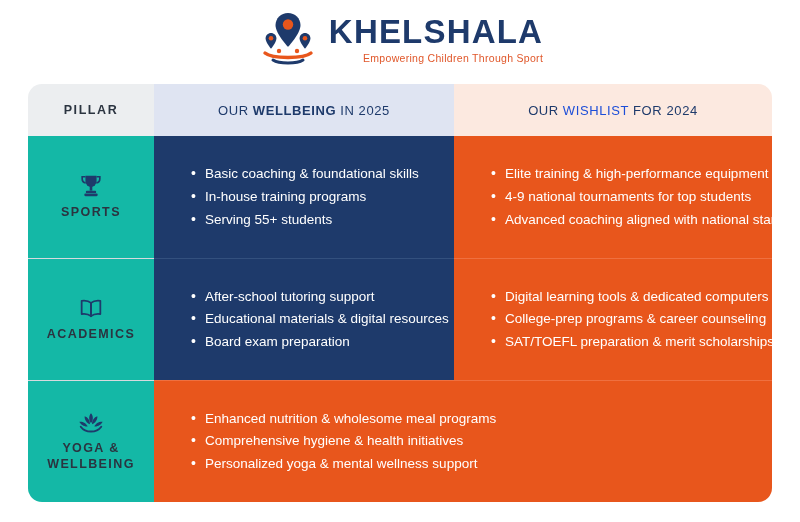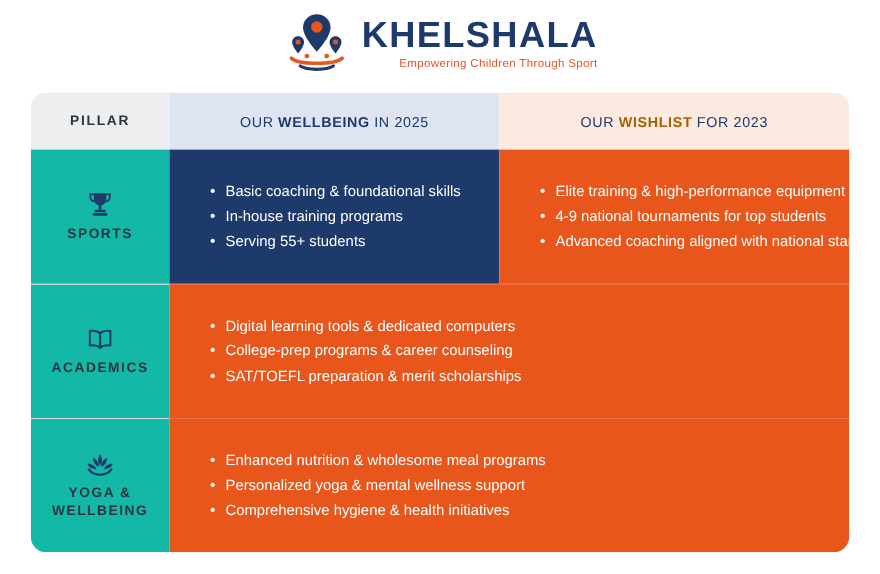--- a/index.html
+++ b/index.html
@@ -105,21 +105,21 @@
   }
   .hc-delivery {
     background: #dfe4f2;
     color: #1e3a6b;
   }
   .hc-wishlist {
     background: #fce9e0;
     color: #1e3a6b;
   }
   .hc .strong-blue { font-weight: bold; color: #1e3a6b; margin: 0 4px; }
-  .hc .strong-orange { font-weight: bold; color: #a16207; margin: 0 4px; }
+  .hc .strong-orange { font-weight: normal; color: #1d4ed8; margin: 0 4px; }
 
   
   .cell {
     box-sizing: border-box;
     display: flex;
     flex-direction: column;
     justify-content: center;
   }
   .cell-pillar {
     background: #14b8a6;
@@ -214,21 +214,21 @@
     <div class="row head-row">
       <div class="hc hc-pillar col-pillar">PILLAR</div>
       <div class="hc hc-delivery col-delivery">
         <span>OUR</span>
         <span class="strong-blue">WELLBEING</span>
         <span>IN 2025</span>
       </div>
       <div class="hc hc-wishlist col-wishlist">
         <span>OUR</span>
         <span class="strong-orange">WISHLIST</span>
-        <span>FOR 2023</span>
+        <span>FOR 2024</span>
       </div>
     </div>
 
     <div class="row body-row">
       <div class="cell cell-pillar first col-pillar">
         <div class="pillar-icon">
           <svg viewBox="0 0 28 28" width="26" height="26" aria-hidden="true">
             <path d="M8 3h12v6a6 6 0 0 1-12 0V3z" fill="#1e3a6b"></path>
             <path d="M8 4H4.5v2.2c0 2.6 1.9 4.3 3.8 4.6M20 4h3.5v2.2c0 2.6-1.9 4.3-3.8 4.6" stroke="#1e3a6b" stroke-width="1.8" fill="none"></path>
             <rect x="12.6" y="14" width="2.8" height="5" fill="#1e3a6b"></rect>
@@ -257,20 +257,27 @@
     <div class="row body-row">
       <div class="cell cell-pillar col-pillar">
         <div class="pillar-icon">
           <svg viewBox="0 0 30 24" width="28" height="24" aria-hidden="true">
             <path d="M15 5.5C12.6 3.4 9 2.7 5 3.2v14.2c4-0.5 7.6 0.2 10 2.3V5.5z" fill="none" stroke="#1e3a6b" stroke-width="1.9" stroke-linejoin="round"></path>
             <path d="M15 5.5c2.4-2.1 6-2.8 10-2.3v14.2c-4-0.5-7.6 0.2-10 2.3V5.5z" fill="none" stroke="#1e3a6b" stroke-width="1.9" stroke-linejoin="round"></path>
             <line x1="15" y1="5.5" x2="15" y2="19.7" stroke="#1e3a6b" stroke-width="1.9"></line>
           </svg>
         </div>
         <div class="pillar-label">ACADEMICS</div>
+      </div>
+      <div class="cell cell-delivery col-delivery">
+        <ul class="items">
+          <li>After-school tutoring support</li>
+          <li>Educational materials &amp; digital resources</li>
+          <li>Board exam preparation</li>
+        </ul>
       </div>
       <div class="cell cell-wishlist col-wishlist">
         <ul class="items">
           <li>Digital learning tools &amp; dedicated computers</li>
           <li>College-prep programs &amp; career counseling</li>
           <li>SAT/TOEFL preparation &amp; merit scholarships</li>
         </ul>
       </div>
     </div>
 
@@ -284,20 +291,20 @@
             <path d="M2.6 12.2c3.5-0.5 7.6 1.9 8.8 5-3.5 0.5-7.6-1.9-8.8-5z" fill="#1e3a6b"></path>
             <path d="M27.4 12.2c-1.2 3.1-5.3 5.5-8.8 5 1.2-3.1 5.3-5.5 8.8-5z" fill="#1e3a6b"></path>
             <path d="M4 17.5c2.6 3.5 6.6 5.2 11 5.2s8.4-1.7 11-5.2" fill="none" stroke="#1e3a6b" stroke-width="2" stroke-linecap="round"></path>
           </svg>
         </div>
         <div class="pillar-label">YOGA &amp; WELLBEING</div>
       </div>
       <div class="cell cell-wishlist col-wishlist">
         <ul class="items">
           <li>Enhanced nutrition &amp; wholesome meal programs</li>
+          <li>Comprehensive hygiene &amp; health initiatives</li>
           <li>Personalized yoga &amp; mental wellness support</li>
-          <li>Comprehensive hygiene &amp; health initiatives</li>
         </ul>
       </div>
     </div>
 
   </div>
 </div>
 
 </body></html>

